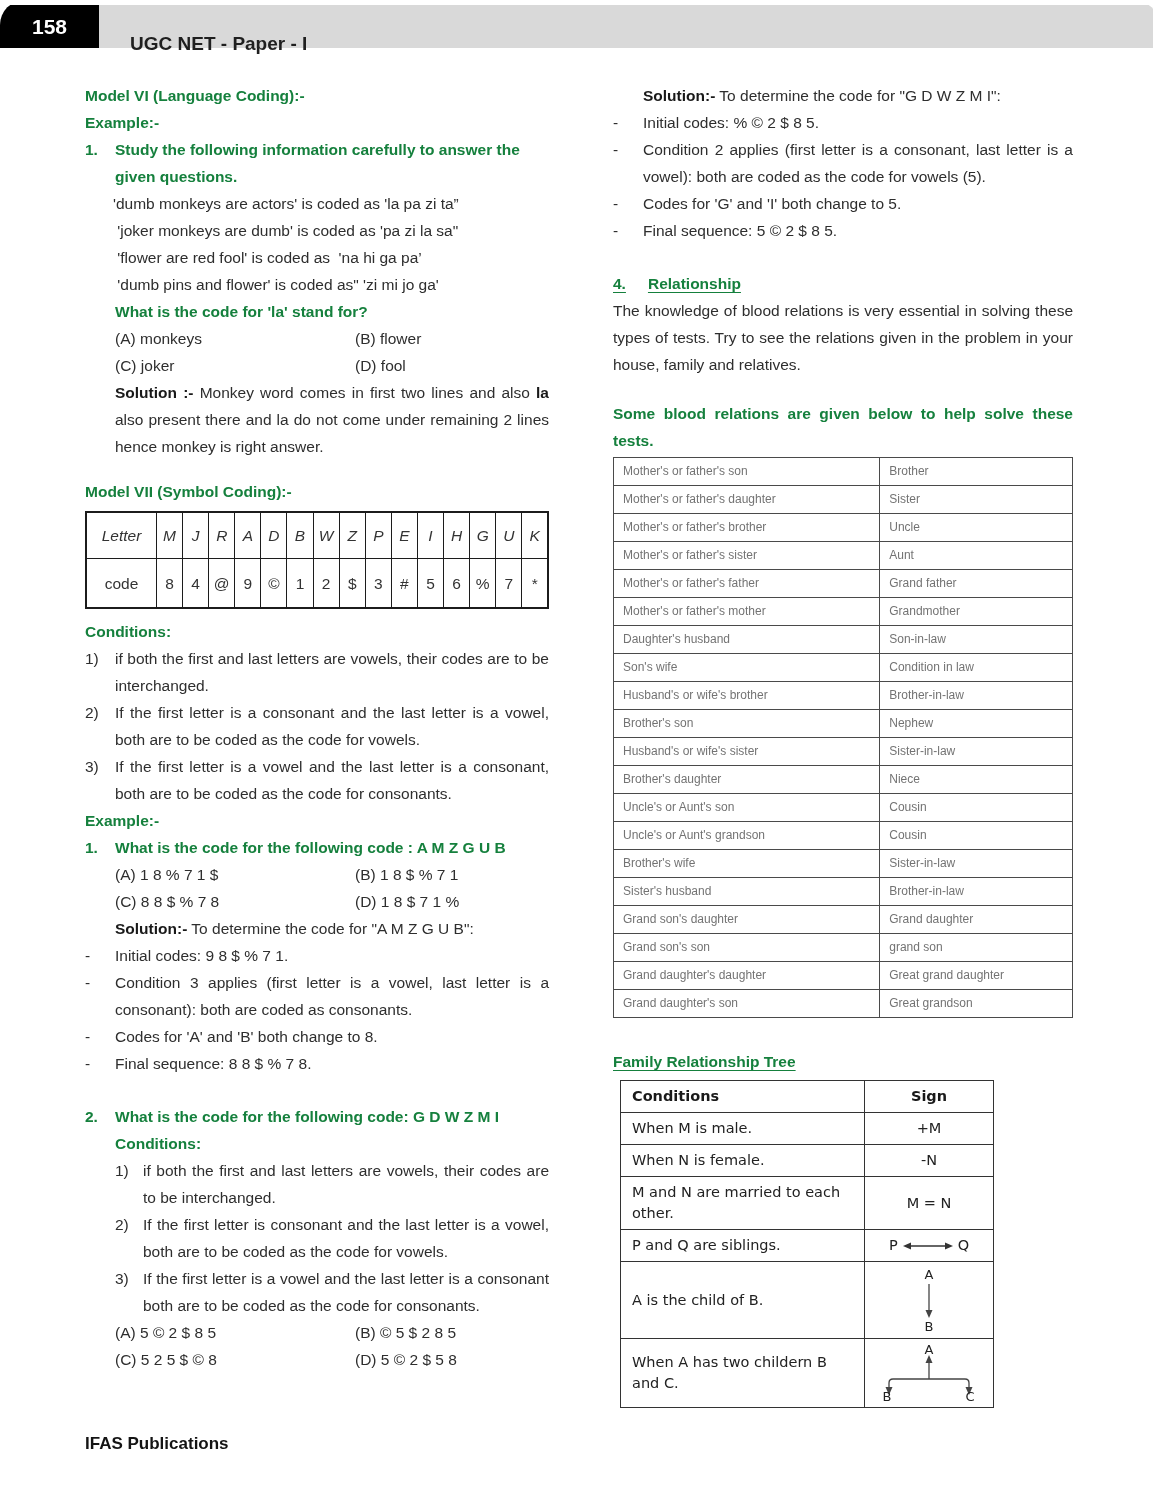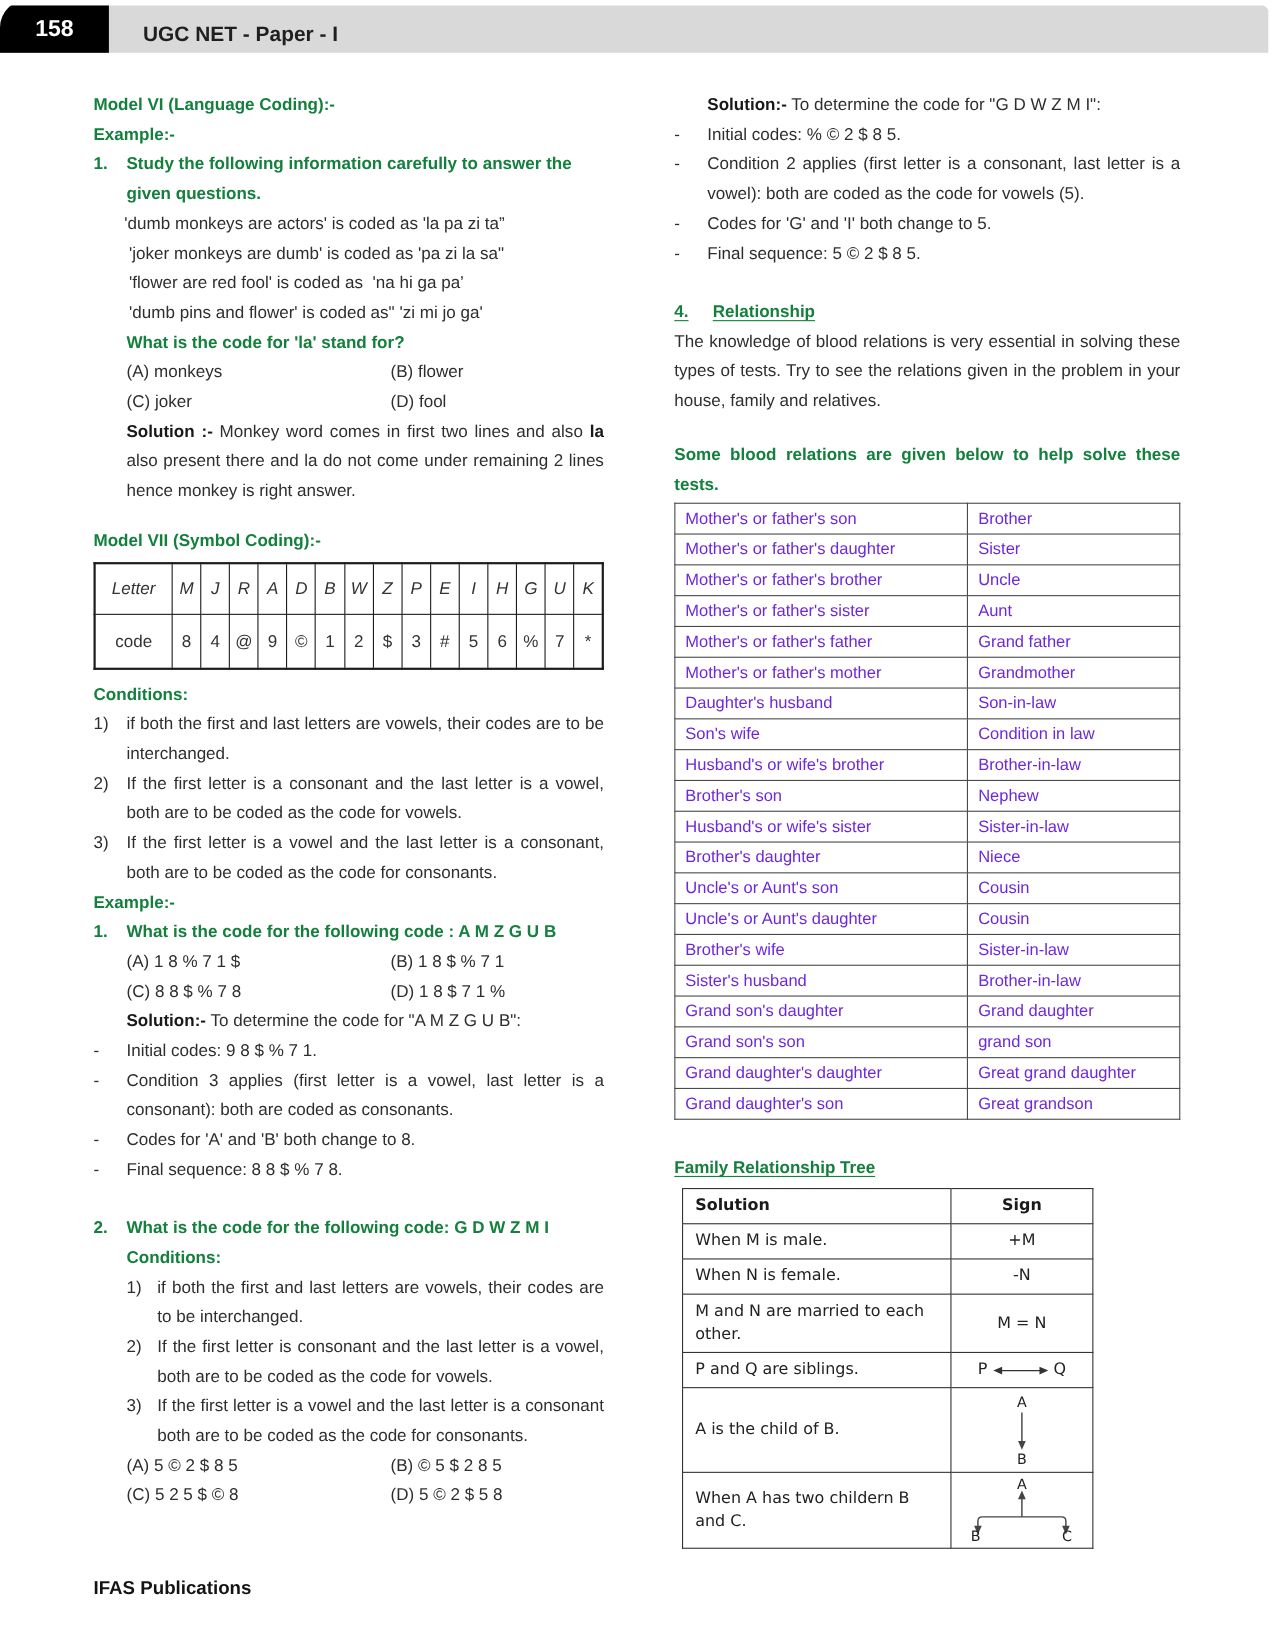--- a/index.html
+++ b/index.html
@@ -4,21 +4,21 @@
 <style>
   html,body{margin:0;padding:0;background:#ffffff;}
   .page{position:relative;width:1159px;height:1500px;background:#ffffff;overflow:hidden;
         font-family:"Liberation Sans",sans-serif;font-size:15.5px;line-height:27px;color:#2e2e2e;border-radius:25px;}
   .bold{font-weight:bold;color:#15803d;}
   b{font-weight:bold;color:#191919;}
   
   .pagebar{position:absolute;left:0;top:5px;width:1153px;height:43px;background:#d9d9d9;}
   .pageno{position:absolute;left:0;top:0;width:99px;height:43px;background:#000000;color:#ffffff;
           display:flex;align-items:center;justify-content:center;font-size:21px;font-weight:bold;}
-  .ptitle{position:absolute;left:130px;top:5px;height:43px;display:flex;align-items:center;
+  .ptitle{position:absolute;left:130px;top:17px;height:43px;display:flex;align-items:center;
           font-weight:bold;font-size:19px;color:#1f1f1f;}
   
   .col{position:absolute;top:82px;}
   .col-left{left:85px;width:464px;}
   .col-right{left:613px;width:460px;}
   .qrow{display:flex;}
   .qnum{flex:0 0 30px;}
   .qbody{flex:1;}
   .indent{margin-left:30px;}
   .coded{margin-left:28px;white-space:pre-wrap;}
@@ -39,21 +39,21 @@
   .mt22{margin-top:22px;}
   .mt30{margin-top:30px;}
   
   .symtab{border-collapse:collapse;width:100%;margin-top:6px;table-layout:fixed;border:2px solid #1c1c1c;}
   .symtab td{border:1.5px solid #1c1c1c;text-align:center;color:#333;font-size:15.5px;padding:0;}
   .symtab tr.r1 td{height:45px;font-style:italic;}
   .symtab tr.r2 td{height:48px;}
   .symtab td.rh{width:69px;}
   
   .bloodtab{border-collapse:collapse;width:100%;margin-top:3px;}
-  .bloodtab td{border:1px solid #4a4a4a;height:26.5px;padding:0 9px;font-size:15px;color:#6d28d9;}
+  .bloodtab td{border:1px solid #4a4a4a;height:26.5px;padding:0 9px;font-size:12px;color:#737373;}
   .bloodtab td.meaning{width:42%;}
   
   .u{text-decoration:underline;text-underline-offset:3px;}
   .rnum{padding-right:22px;}
   
   .famtab{border-collapse:collapse;width:374px;margin-top:5px;margin-left:7px;
           font-family:"DejaVu Sans",sans-serif;font-size:14.5px;color:#222;}
   .famtab th,.famtab td{border:1.6px solid #333;padding:5px 11px;text-align:left;line-height:21px;vertical-align:middle;}
   .famtab th{font-weight:bold;color:#1a1a1a;}
   .famtab .sign{text-align:center;width:116px;padding:5px 4px;}
@@ -292,21 +292,21 @@
           </tr>
       <tr>
             <td>Brother's daughter</td>
             <td class="meaning">Niece</td>
           </tr>
       <tr>
             <td>Uncle's or Aunt's son</td>
             <td class="meaning">Cousin</td>
           </tr>
       <tr>
-            <td>Uncle's or Aunt's daughter</td>
+            <td>Uncle's or Aunt's grandson</td>
             <td class="meaning">Cousin</td>
           </tr>
       <tr>
             <td>Brother's wife</td>
             <td class="meaning">Sister-in-law</td>
           </tr>
       <tr>
             <td>Sister's husband</td>
             <td class="meaning">Brother-in-law</td>
           </tr>
@@ -329,21 +329,21 @@
     </tbody>
       </table>
 
     <div class="mt30">
       <span class="u bold">Family Relationship Tree</span>
     </div>
 
     <table class="famtab">
       <tbody>
           <tr>
-        <th>Solution</th>
+        <th>Conditions</th>
         <th class="sign">Sign</th>
       </tr>
       <tr>
         <td>When M is male.</td>
         <td class="sign">+M</td>
       </tr>
       <tr>
         <td>When N is female.</td>
         <td class="sign">-N</td>
       </tr>

